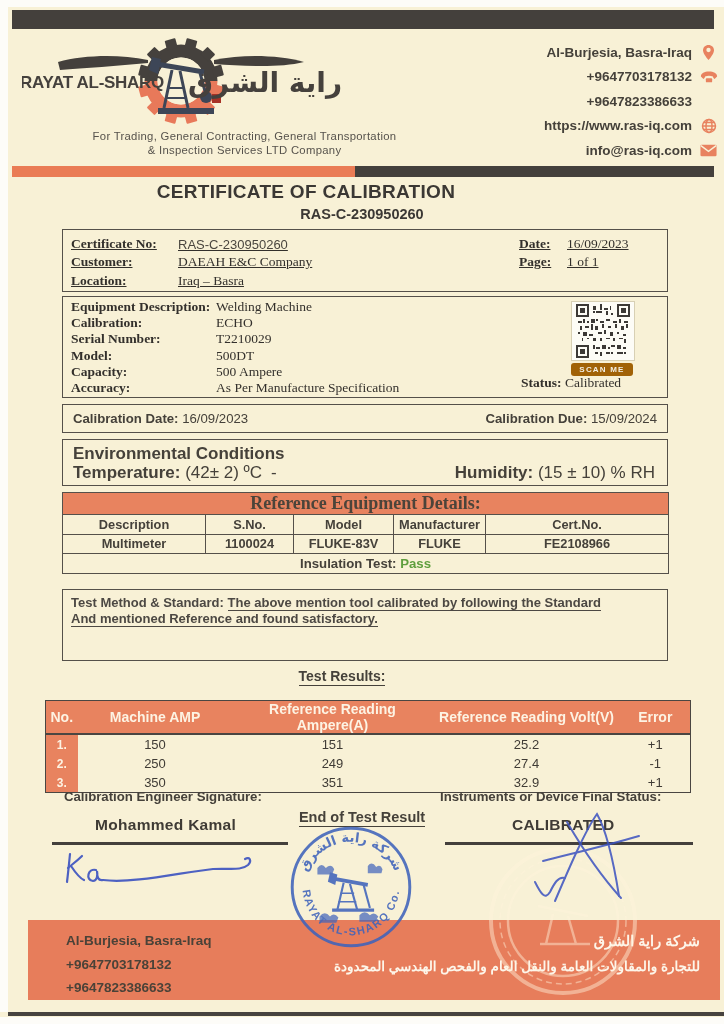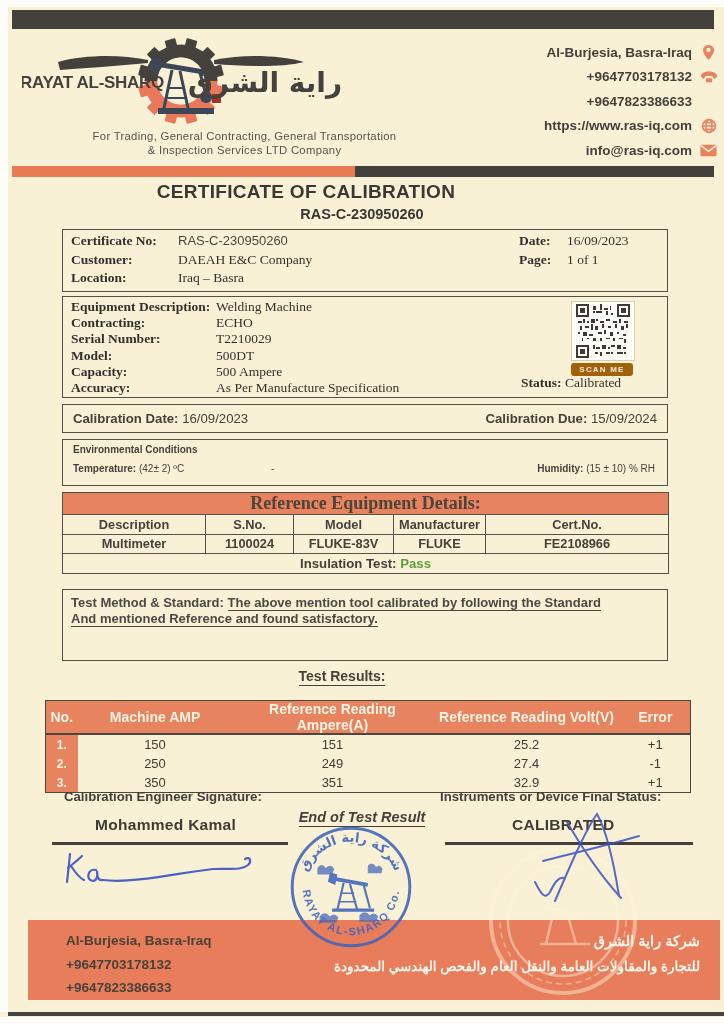--- a/index.html
+++ b/index.html
@@ -23,42 +23,42 @@
   .div-dark{position:absolute;left:355px;top:166px;width:359px;height:11px;background:#44403c;}
   
   .title{position:absolute;left:0;top:181px;width:612px;text-align:center;
          font-size:19px;font-weight:bold;color:#3b3834;letter-spacing:.3px;}
   .cert-code{position:absolute;left:0;top:206px;width:724px;text-align:center;
          font-size:14.5px;font-weight:bold;color:#3b3834;}
   
   .box{position:absolute;left:62px;width:606px;border:1.6px solid #55504a;box-sizing:border-box;background:transparent;}
   
   .info-box{top:229px;height:63px;padding:3px 8px;font-family:"Liberation Serif",serif;font-size:13.5px;color:#33302c;}
-  .irow{display:flex;height:18.5px;align-items:flex-start;}
+  .irow{display:flex;height:18.5px;align-items:flex-end;text-decoration:underline;}
   .ilbl{width:107px;font-weight:bold;}
   .ival{flex:1;}
   .ival.sans{font-family:"Liberation Sans",sans-serif;font-size:13px;color:#4a463f;}
   .irlbl{width:48px;font-weight:bold;}
   .irval{width:92px;}
   
   .equip-box{top:296px;height:102px;padding:2px 8px;font-family:"Liberation Serif",serif;font-size:13.5px;color:#33302c;}
   table.pairs{border-collapse:collapse;}
   table.pairs td{padding:0;height:16.2px;vertical-align:middle;}
   table.pairs td:first-child{width:145px;font-weight:bold;}
   .qr-wrap{position:absolute;left:508px;top:4px;width:62px;}
   .qr-tile{width:62px;height:58px;background:#fdfcf6;border:1px solid #d8d0b4;display:flex;align-items:center;justify-content:center;}
   .scanme{margin-top:2px;width:62px;height:13px;background:#a16207;border-radius:3px;color:#f4efe2;
           font-size:8px;font-weight:bold;letter-spacing:1.2px;display:flex;align-items:center;justify-content:center;
           font-family:"Liberation Sans",sans-serif;}
   .status-line{position:absolute;left:458px;top:78px;font-size:13.5px;}
   
   .caldate-box{top:404px;height:29px;display:flex;justify-content:space-between;align-items:center;
                padding:0 10px;font-size:13.2px;color:#45413a;}
   
-  .env-box{top:439px;height:47px;padding:4px 10px;font-size:10px;color:#45413a;}
+  .env-box{top:439px;height:47px;padding:4px 10px;font-size:17px;color:#45413a;}
   .env-title{font-weight:bold;height:19px;}
   .env-row{position:relative;height:19px;}
   .env-dash{position:absolute;left:198px;top:0;}
   .env-hum{position:absolute;right:2px;top:0;}
   
   table.ref-table{top:492px;border-collapse:collapse;table-layout:fixed;font-size:12.8px;color:#45413a;}
   table.ref-table th,table.ref-table td{border:1.2px solid #55504a;text-align:center;padding:0;}
   .rt-title th{background:#e8835f;font-family:"Liberation Serif",serif;font-size:18px;font-weight:bold;
                color:#4c443a;height:21px;}
   .rt-cols th{height:19px;font-weight:bold;font-size:12.8px;}
@@ -76,21 +76,21 @@
                       table-layout:fixed;border:1.8px solid #4a4642;font-size:13px;color:#3f3b35;}
   table.results-table thead th{background:#e8835f;color:#fdf3e3;font-weight:600;font-size:14px;
                       height:21px;border-bottom:2px solid #4a4642;padding:0;}
   table.results-table tbody td{height:19px;text-align:center;padding:0;}
   table.results-table tbody td:first-child{background:#e8835f;color:#fdf3e3;font-weight:bold;font-size:12px;}
   
   .sig-label{position:absolute;font-size:13.2px;font-weight:bold;color:#45413a;}
   .sl-left{left:64px;top:789px;}
   .sl-right{left:440px;top:789px;}
   .eot{position:absolute;left:277px;top:809px;width:170px;text-align:center;font-size:14.5px;
-       font-weight:bold;font-style:italic;color:#45413a;}
+       font-weight:bold;color:#45413a;}
   .eot span{border-bottom:1.8px solid #45413a;padding-bottom:1px;}
   .sig-name{position:absolute;font-size:15.5px;font-weight:bold;color:#3f3b35;letter-spacing:.3px;}
   .sn-left{left:95px;top:816px;}
   .sn-right{left:512px;top:816px;}
   .sig-line{position:absolute;top:842px;height:3px;background:#44403c;}
   .li-left{left:52px;width:236px;}
   .li-right{left:445px;width:248px;}
   
   .footer-banner{position:absolute;left:28px;top:920px;width:692px;height:80px;background:#e77d5b;}
   .f-left{position:absolute;left:38px;top:9px;font-size:13.5px;font-weight:bold;color:#4a4238;line-height:23.5px;}
@@ -230,21 +230,21 @@
   </div>
 
   <div class="box equip-box">
     <table class="pairs">
       <tbody>
           <tr>
             <td>Equipment Description:</td>
             <td>Welding Machine</td>
           </tr>
           <tr>
-            <td>Contracting:</td>
+            <td>Calibration:</td>
             <td>ECHO</td>
           </tr>
           <tr>
             <td>Serial Number:</td>
             <td>T2210029</td>
           </tr>
           <tr>
             <td>Model:</td>
             <td>500DT</td>
           </tr>

